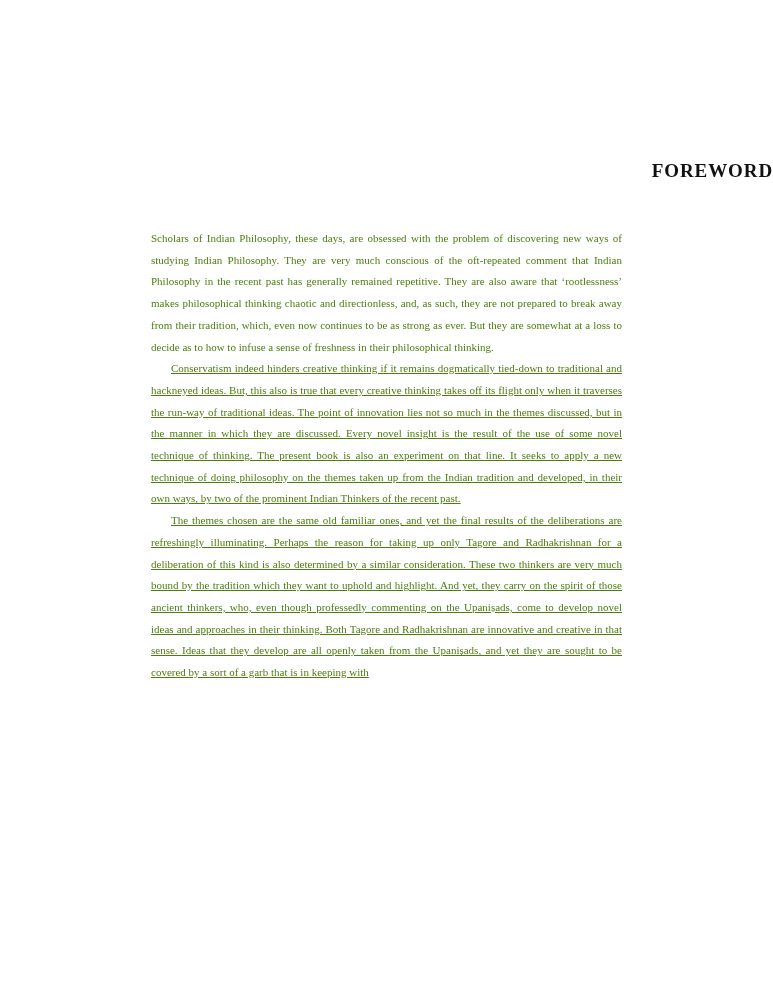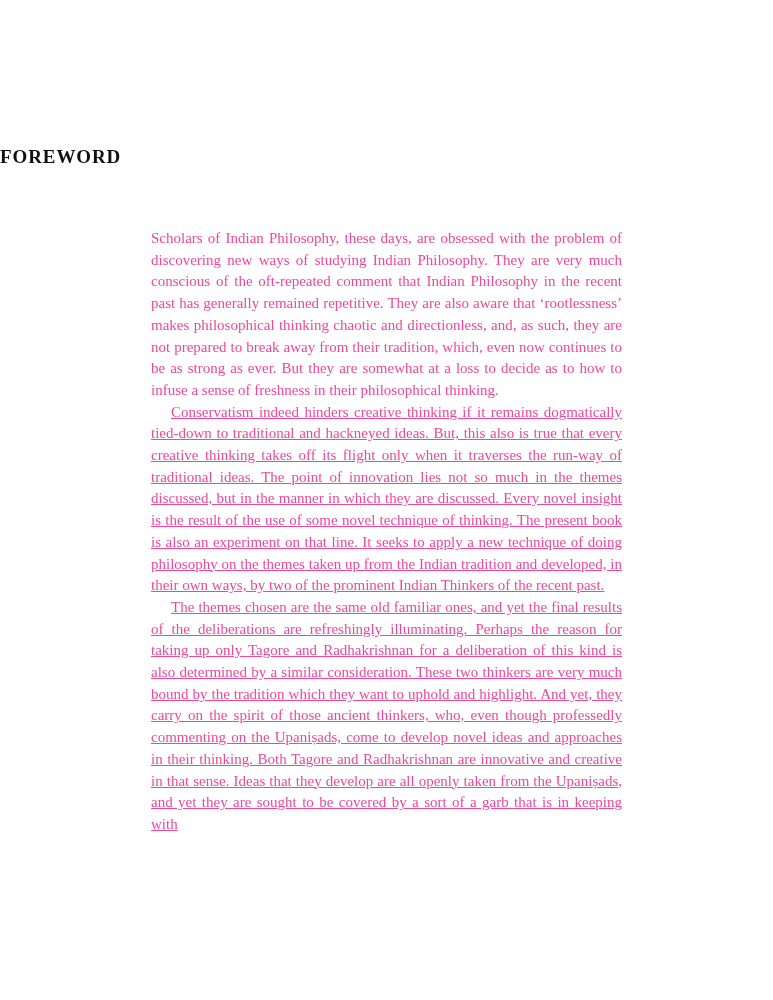--- a/index.html
+++ b/index.html
@@ -19,42 +19,42 @@
   .page {
     position: relative;
     width: 773px;
     height: 1000px;
     background: #ffffff;
     box-sizing: border-box;
   }
 
   .page-title {
     position: absolute;
-    top: 134px;
+    top: 148px;
     left: 0;
     width: 773px;
-    text-align: left;
+    text-align: right;
     font-family: "Liberation Serif", "DejaVu Serif", serif;
     font-size: 19px;
     font-weight: bold;
     letter-spacing: 0.9px;
     color: #111111;
     line-height: 1.1;
   }
 
   .body-text {
     position: absolute;
     top: 228px;
     left: 151px;
     width: 471px;
-    font-size: 15px;
+    font-size: 11px;
     line-height: 21.7px;
     text-align: justify;
     text-justify: inter-word;
-    color: #ec4899;
+    color: #4d7c0f;
     -webkit-font-smoothing: antialiased;
   }
 
   .body-text p {
     margin: 0;
     padding: 0;
     text-align: justify;
     text-justify: inter-word;
     hyphens: none;
   }

